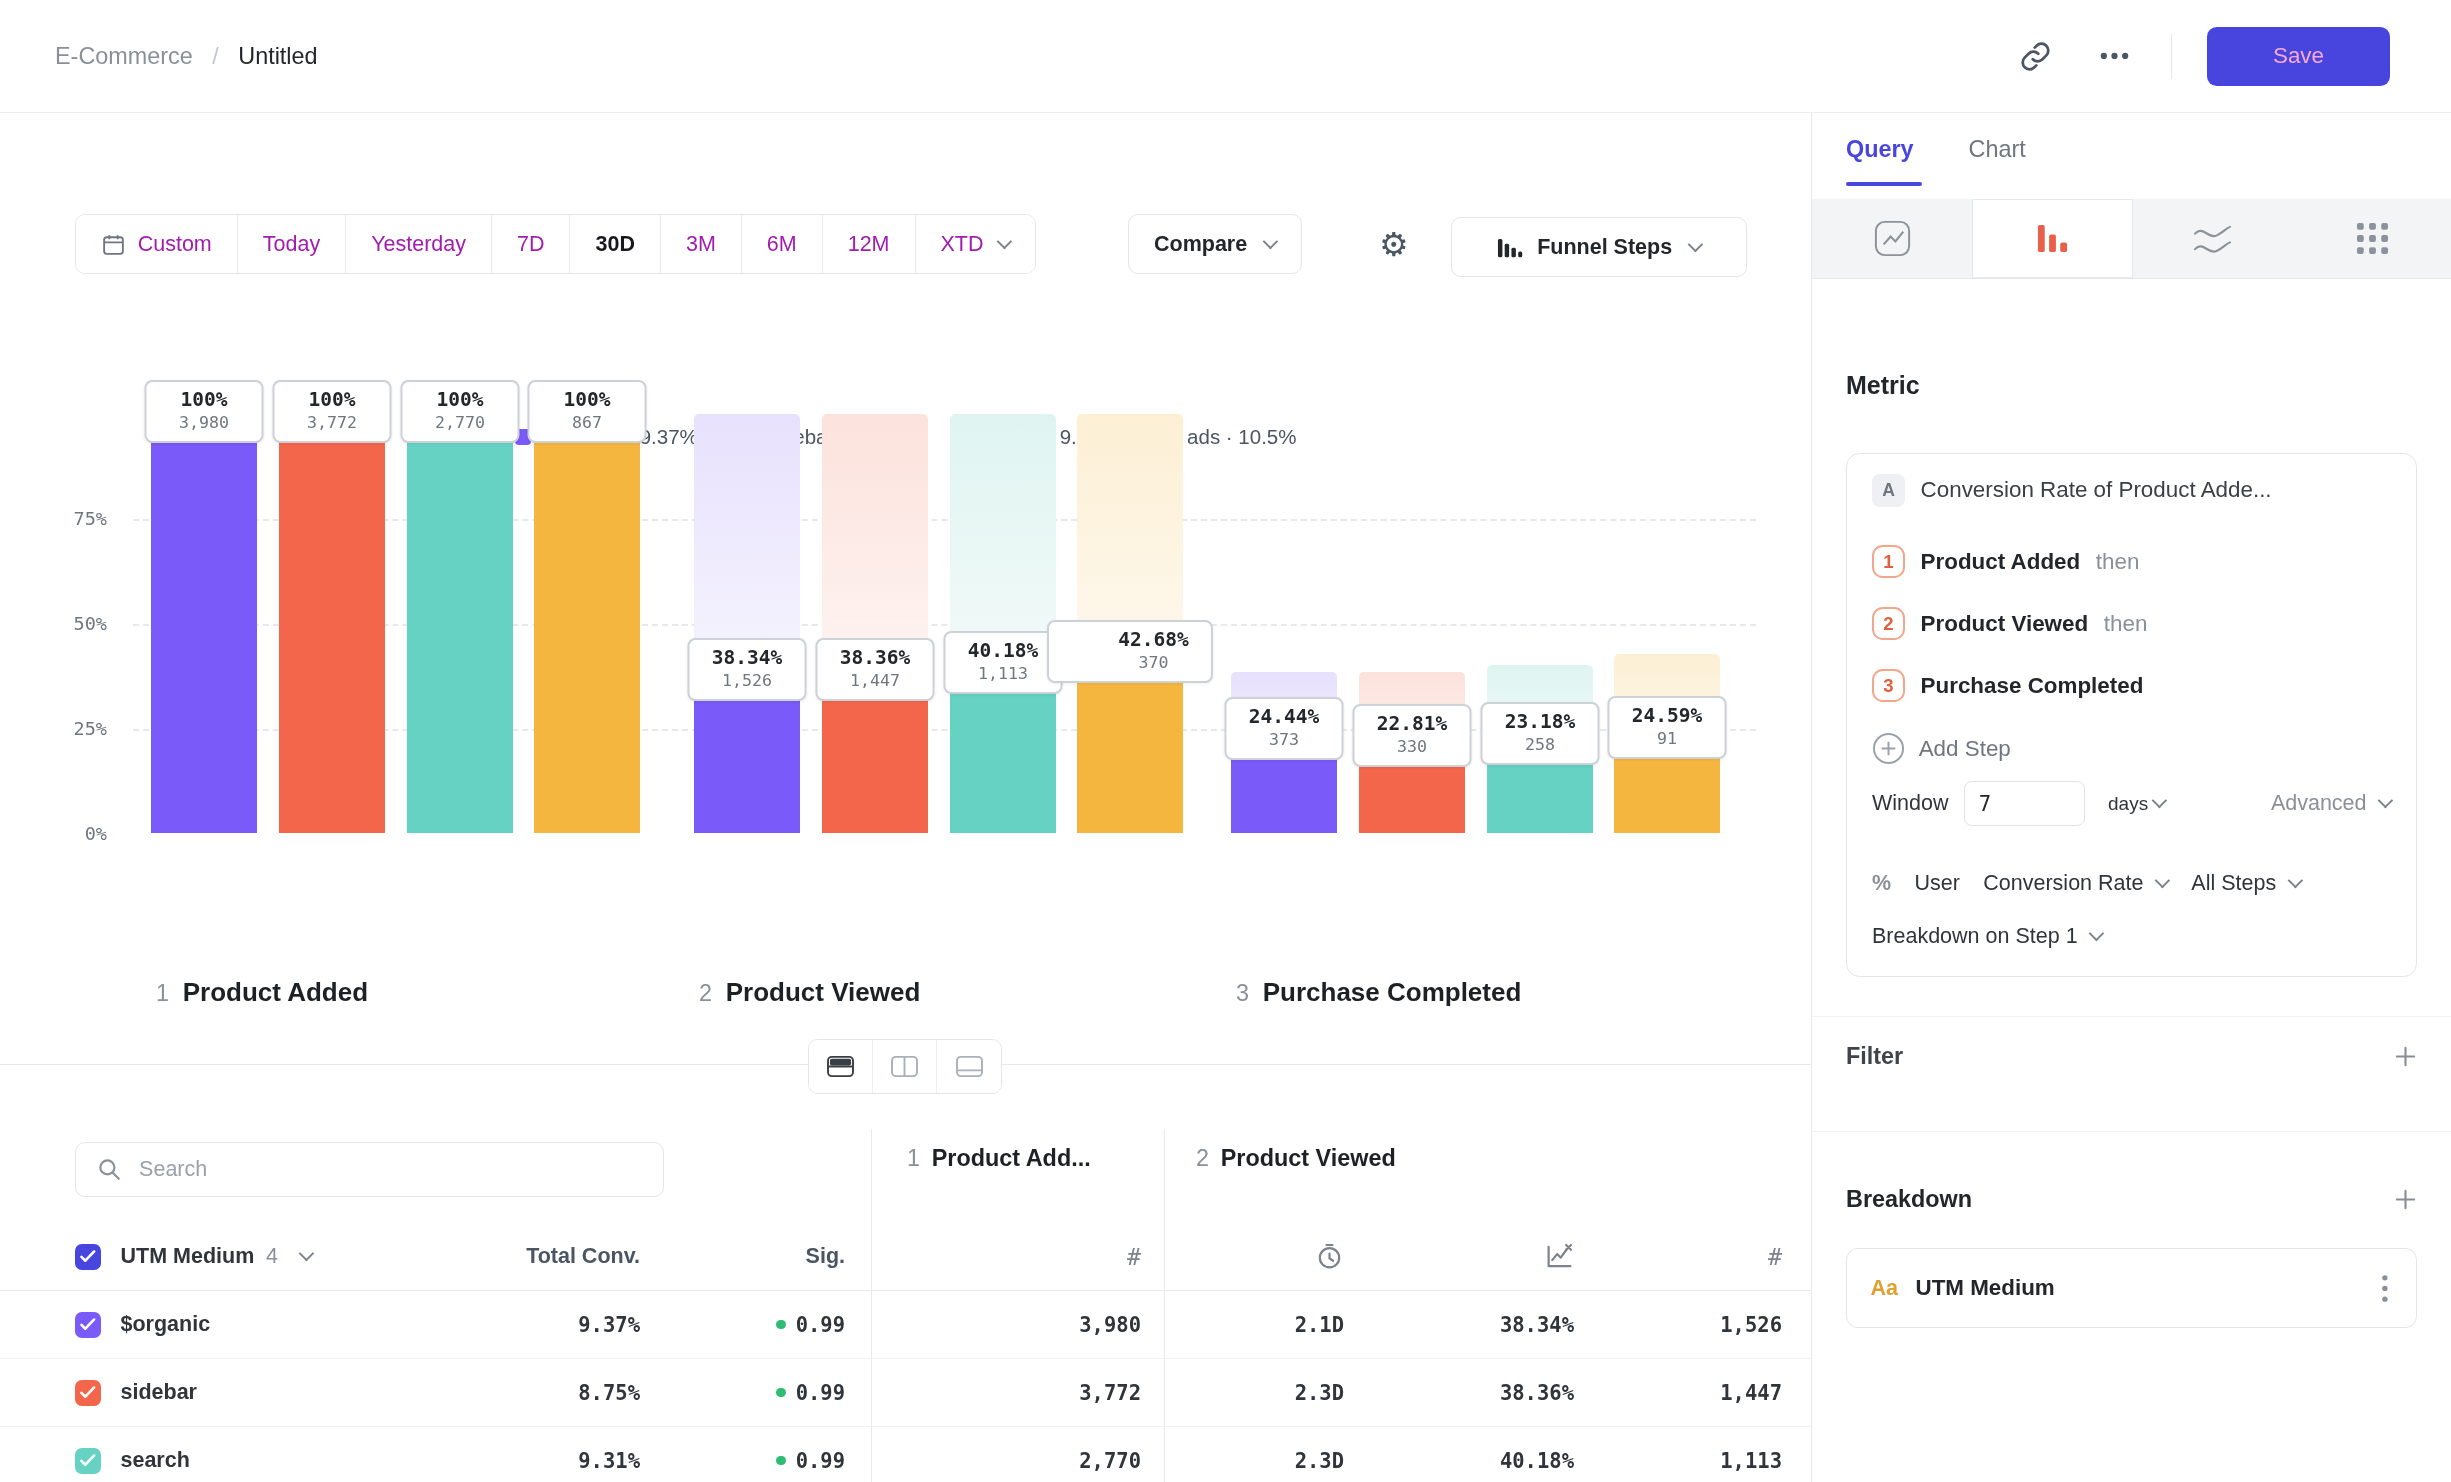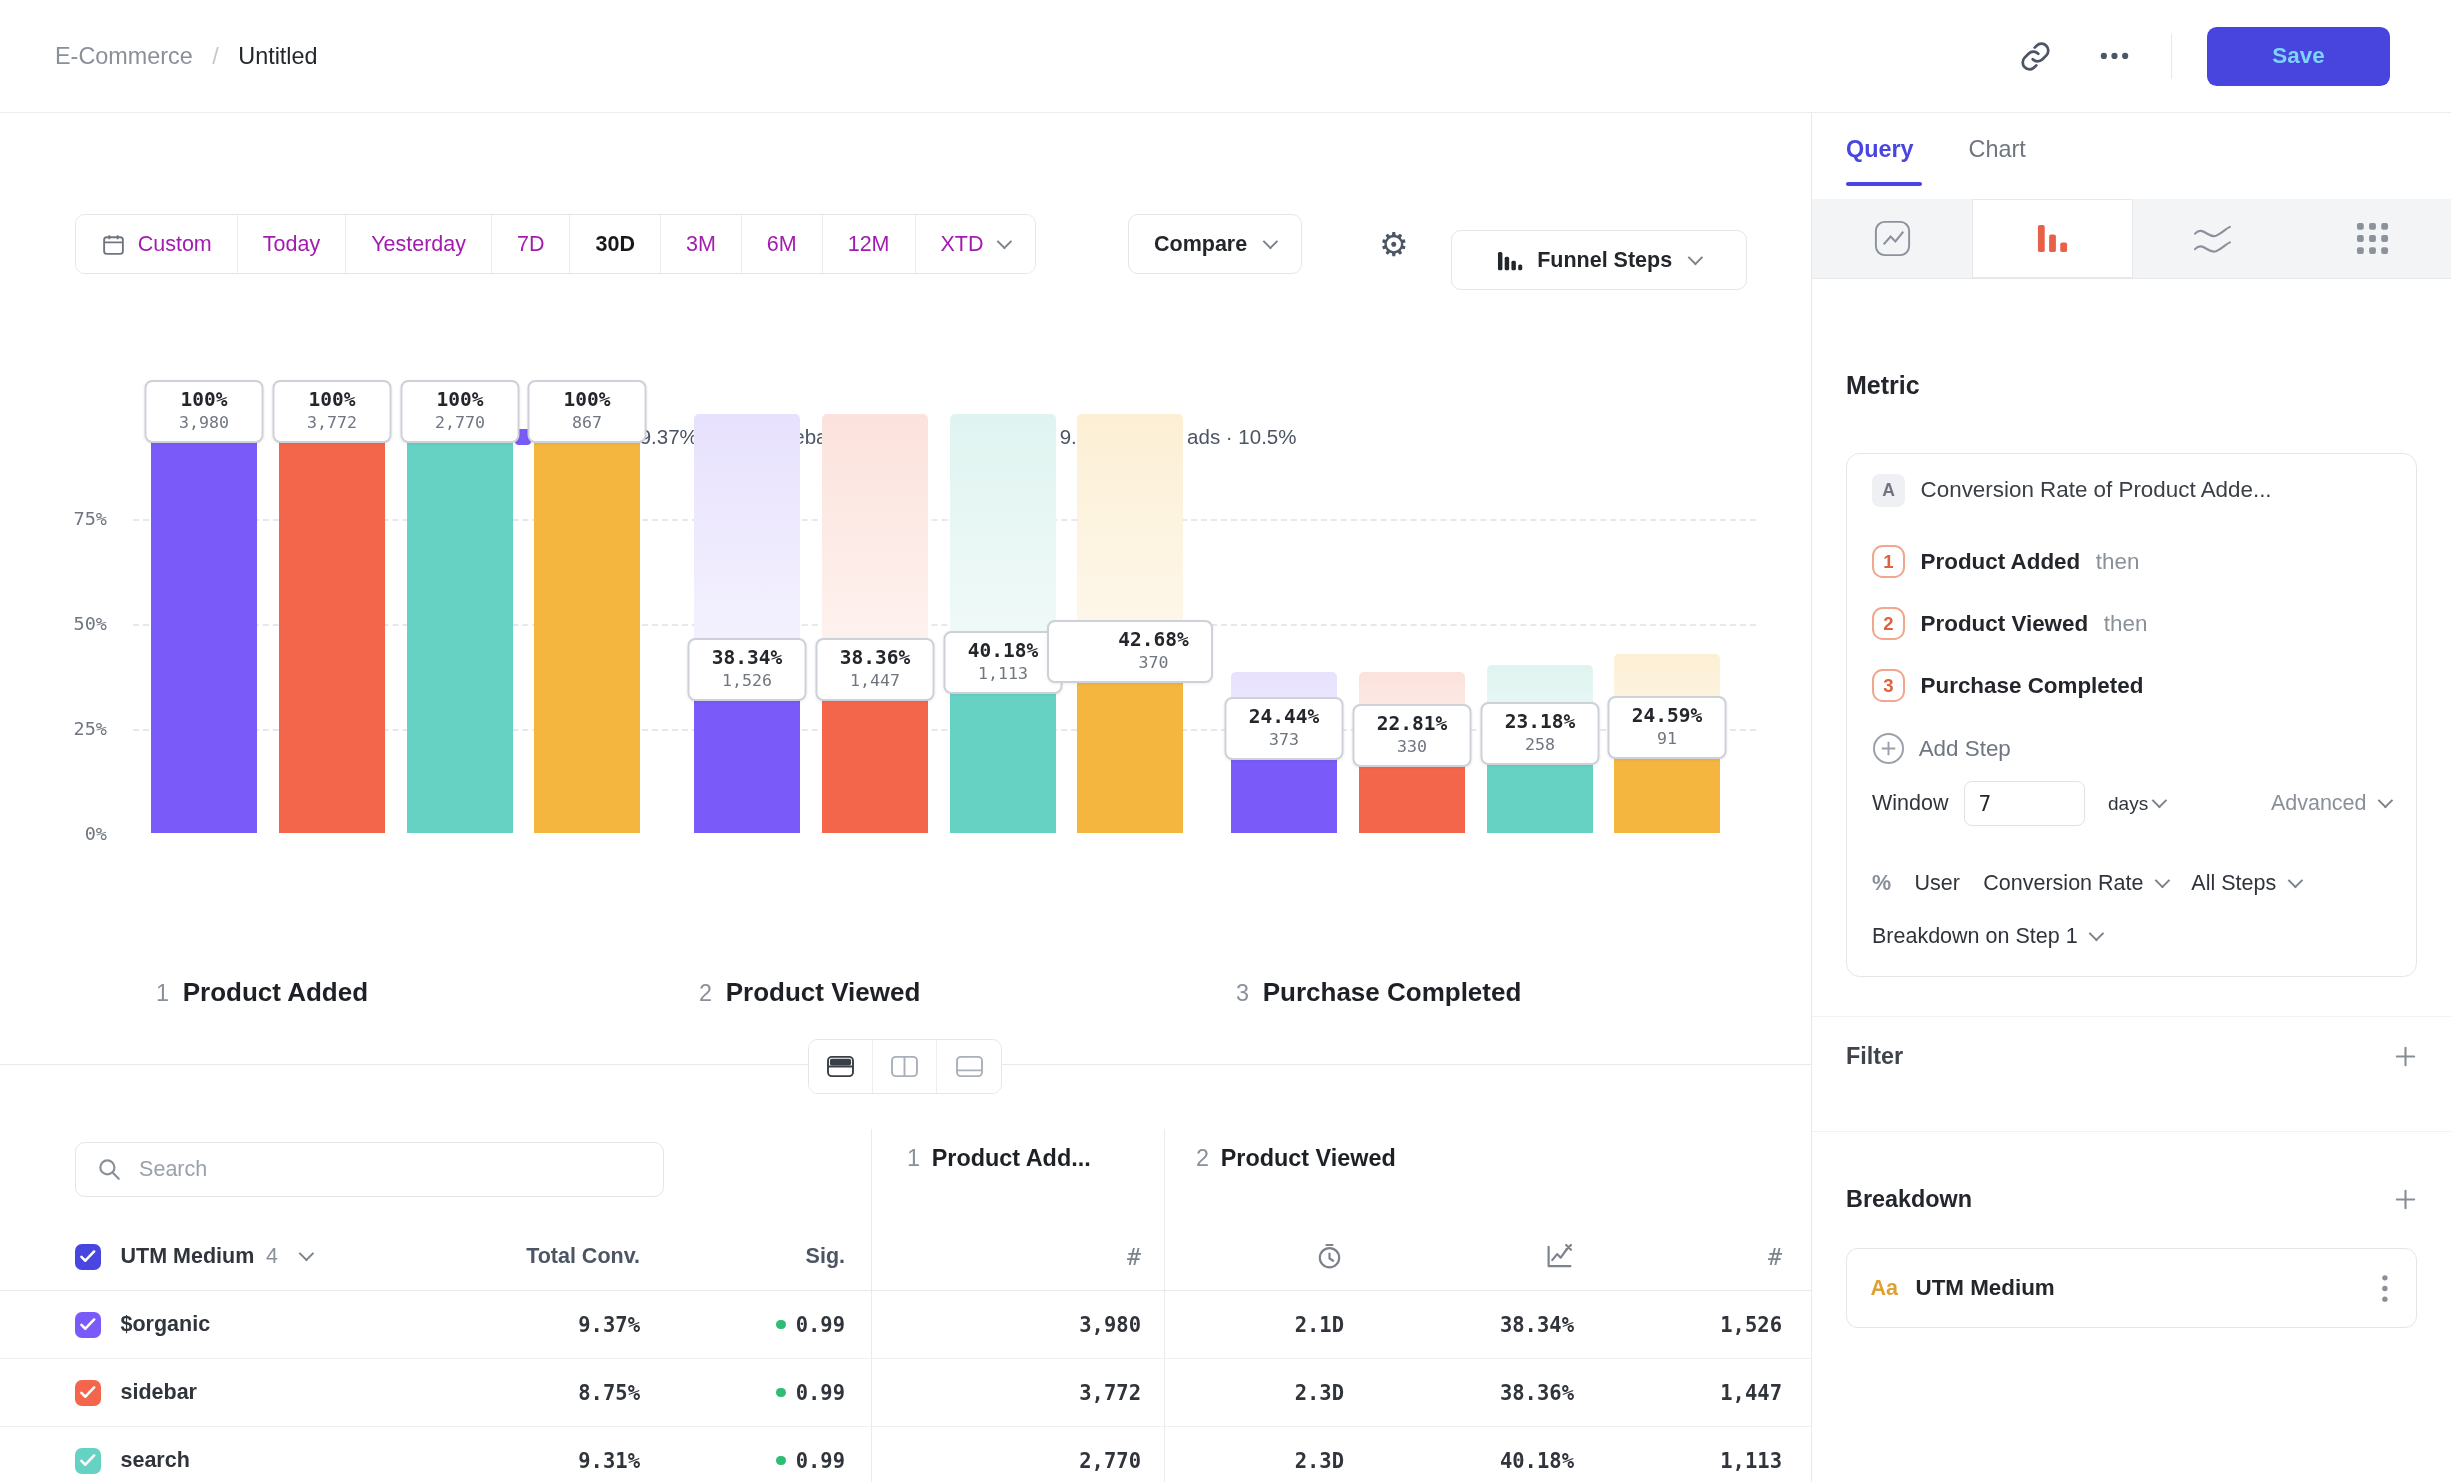--- a/index.html
+++ b/index.html
@@ -10,39 +10,39 @@
   
   .topbar{position:absolute;top:0;left:0;right:0;height:113px;border-bottom:1px solid #ebedf0;
           display:flex;align-items:center;padding:0 62px 0 55px;box-sizing:border-box;background:#fff;z-index:5;}
   .crumbs{display:flex;align-items:center;gap:19.5px;font-size:23.4px;}
   .crumb-parent{color:#8a909a;}
   .crumb-sep{color:#c3c8cf;}
   .crumb-current{color:#23262b;font-weight:500;}
   .topbar-actions{margin-left:auto;display:flex;align-items:center;gap:35px;}
   .icon-btn{background:none;border:none;padding:5.9px;display:flex;align-items:center;justify-content:center;}
   .vdiv{width:1px;height:45px;background:#e5e7eb;}
-  .save-btn{width:183px;height:59px;background:#4845DF;color:#7dd3fc;font-size:22.4px;font-weight:700;
+  .save-btn{width:183px;height:59px;background:#4845DF;color:#f9a8d4;font-size:22.4px;font-weight:400;
             border:none;border-radius:9.8px;}
 
   
   .main{position:absolute;top:113px;left:0;width:1811px;bottom:0;background:#fff;}
 
   .toolbar{position:absolute;top:101px;left:75px;right:0;height:60px;}
   .seg{position:absolute;left:0;top:0;height:60px;display:flex;border:1px solid #e3e5e9;border-radius:9.8px;
        overflow:hidden;background:#fff;box-sizing:border-box;}
   .seg-btn{display:flex;align-items:center;gap:11.7px;padding:0 25px;font-size:21.5px;color:#a21caf;
            border:none;border-right:1px solid #e9ebee;background:#fff;white-space:nowrap;}
   .seg-btn:last-child{border-right:none;}
   .seg-btn.active{color:#16181c;font-weight:700;}
   .btn{display:flex;align-items:center;gap:13.7px;height:60px;border:1px solid #e3e5e9;border-radius:9.8px;
        background:#fff;font-size:21.5px;color:#23262b;padding:0 25px;box-sizing:border-box;}
   .compare-btn{position:absolute;left:1053px;top:0;font-weight:700;}
   .gear-btn{position:absolute;left:1298px;top:4.9px;font-size:33px;color:#4b5563;}
   .gear{font-family:"DejaVu Sans", sans-serif;}
-  .funnel-btn{position:absolute;left:1376px;top:16px;width:296px;font-weight:600;justify-content:center;}
+  .funnel-btn{position:absolute;left:1376px;top:3px;width:296px;font-weight:600;justify-content:center;}
 
   .chev{display:inline-block;width:8.8px;height:8.8px;border-right:2px solid #7a828c;border-bottom:2px solid #7a828c;
         transform:rotate(45deg);margin-left:3.9px;margin-top:-5.9px;flex:none;}
 
   .legend{position:absolute;top:312px;left:0;width:1811px;display:flex;justify-content:center;gap:41px;}
   .legend-item{display:flex;align-items:center;gap:11.7px;font-size:20.5px;color:#4b5563;}
   .legend-swatch{width:16.6px;height:16.6px;border-radius:3.9px;flex:none;}
 
   
   .chart-layer{position:absolute;inset:0;}

